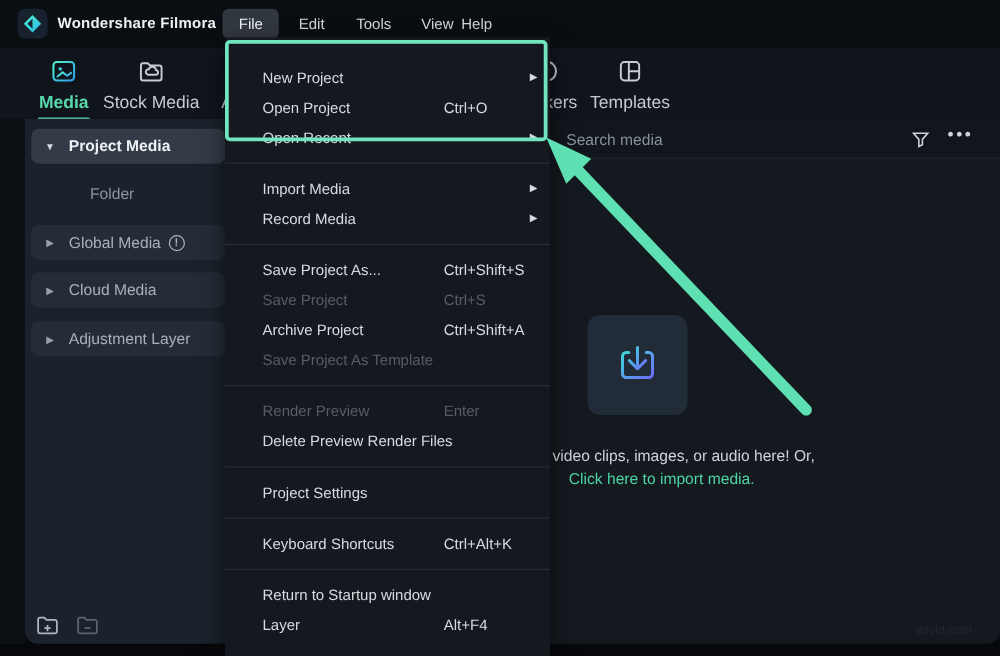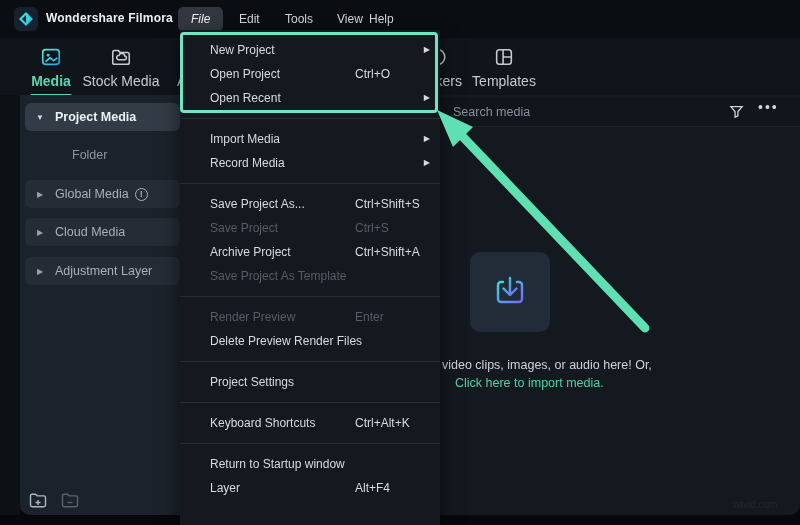--- a/index.html
+++ b/index.html
@@ -6,21 +6,21 @@
   html,body { width:800px; height:525px; overflow:hidden; background:#06080b;
     font-family:"Liberation Sans", sans-serif; -webkit-font-smoothing:antialiased; }
 
   
   #topbar { position:absolute; left:0; top:0; width:800px; height:38px; background:#0a0d12; }
   #logo { position:absolute; left:14px; top:7px; width:24px; height:24px; border-radius:6px;
     background:#17222e; display:flex; align-items:center; justify-content:center; }
   #app-title { position:absolute; left:46px; top:11px; font-size:12px; color:#eef1f4; font-weight:bold; letter-spacing:.2px; }
   .mb-item { position:absolute; top:7px; height:24px; line-height:24px; padding:0 13px;
     font-size:12px; color:#d3d7dc; border-radius:5px; }
-  .mb-item.active { background:#32383f; color:#eef1f4;font-style:italic; }
+  .mb-item.active { background:#32383f; color:#eef1f4; }
 
   
   #tabbar { position:absolute; left:0; top:38px; width:800px; height:57px; background:#10151c; }
   .tab { position:absolute; top:6px; width:90px; text-align:center; }
   .tab .t-icon { height:26px; display:flex; align-items:center; justify-content:center; }
   .tab .t-label { margin-top:3px; font-size:14px; color:#c6cbd1; }
   .tab.active .t-label { color:#57d9ab; font-weight:bold; }
   .tab.active .t-underline { position:absolute; left:24px; right:24px; bottom:-8px; height:3px; border-radius:2px; background:#57d9ab; }
 
   
@@ -47,21 +47,21 @@
     display:flex; align-items:center; justify-content:center; }
   #drop-text { position:absolute; left:262px; top:263px; font-size:12.5px; color:#ced3d9; white-space:nowrap; }
   #import-link { position:absolute; left:275px; top:281px; font-size:12.5px; color:#4ed3a2; white-space:nowrap; }
   #watermark { position:absolute; left:553px; top:404px; font-size:10px; color:#23282f; }
 
   
   .fold-btn { position:absolute; top:395px; }
 
   
   #filemenu { position:absolute; left:180px; top:30px; width:260px; height:495px; background:#15181e;
-    box-shadow:0 6px 18px rgba(0,0,0,.55); padding-top:8px; }
+    box-shadow:0 6px 18px rgba(0,0,0,.55); padding-top:20px; }
   .mi { position:relative; height:24px; line-height:24px; padding-left:30px; font-size:12px; color:#d7dbdf; }
   .mi .mi-short { position:absolute; left:175px; top:0; }
   .mi .mi-arrow { position:absolute; right:10px; top:0; font-size:8px; }
   .mi.dis { color:#565d66; }
   .msep { height:1px; background:#272d34; margin:8px 0; }
 
   
   #highlight-box { position:absolute; left:180px; top:32px; width:258px; height:81px;
     border:3px solid #70e5bf; border-radius:4px; pointer-events:none; }
   #arrow-svg { position:absolute; left:0; top:0; pointer-events:none; }

